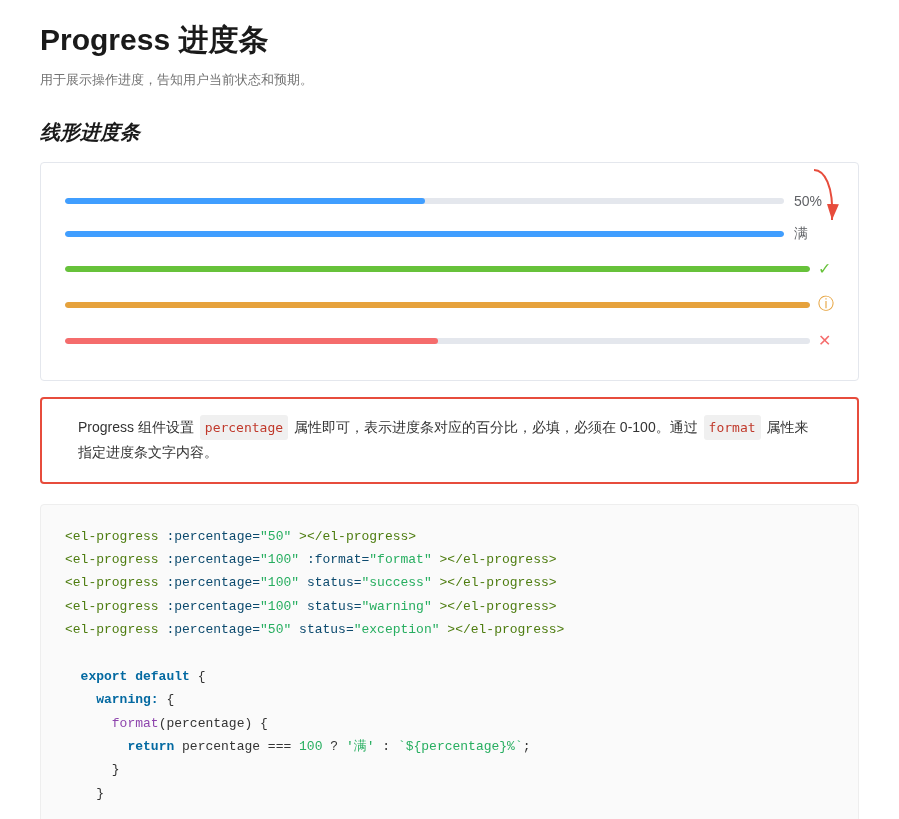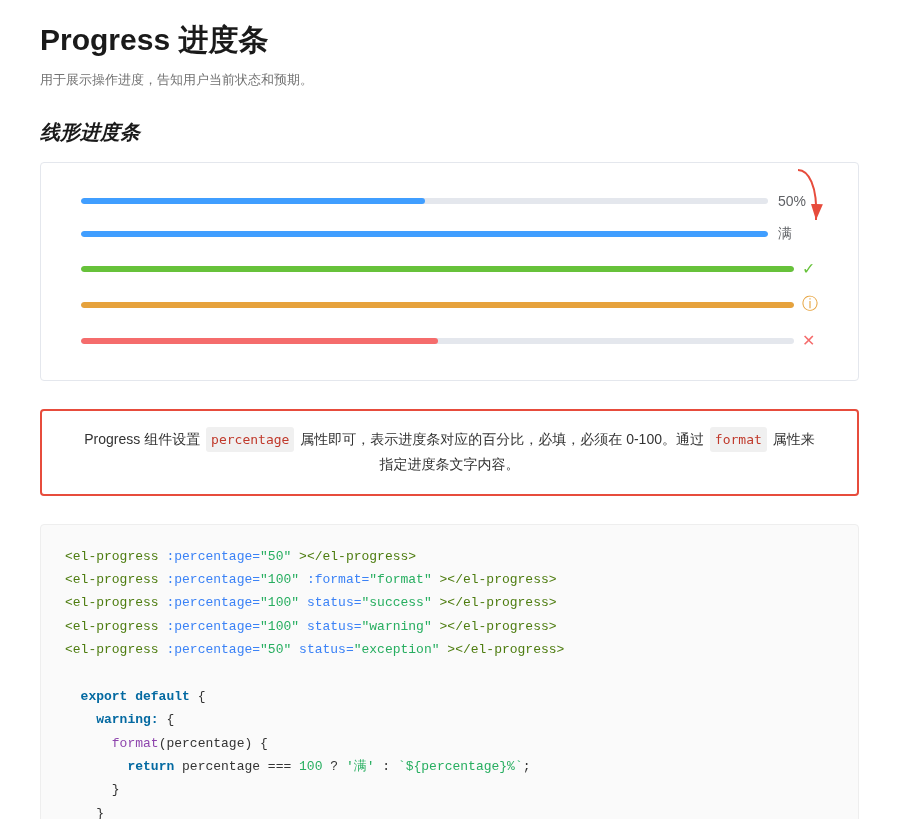--- a/index.html
+++ b/index.html
@@ -29,22 +29,22 @@
       font-weight: bold;
       color: #1a1a1a;
       margin-bottom: 16px;
       font-style: italic;
     }
 
     
     .demo-card {
       border: 1px solid #e4e7ed;
       border-radius: 4px;
-      padding: 30px 40px;
-      margin-bottom: 28px;
+      padding: 30px 24px;
+      margin-bottom: 16px;
       background: #fff;
     }
 
     .progress-row {
       display: flex;
       align-items: center;
       margin-bottom: 16px;
     }
     .progress-row:last-child {
       margin-bottom: 0;
@@ -81,25 +81,24 @@
     
     .arrow-annotation {
       position: relative;
     }
 
     
     .info-box {
       border: 2px solid #e74c3c;
       border-radius: 4px;
       padding: 16px 36px;
-      margin-bottom: 28px;
+      margin-bottom: 20px;
       line-height: 1.8;
       font-size: 14px;
       color: #333;
-      text-align: center;
     }
 
     .info-box .tag {
       display: inline-block;
       background: #f0f0f0;
       color: #c0392b;
       border-radius: 3px;
       padding: 1px 5px;
       font-size: 13px;
       font-family: monospace;
@@ -113,21 +112,21 @@
       border-radius: 4px;
       padding: 20px 24px;
       font-family: "Courier New", Courier, monospace;
       font-size: 13px;
       line-height: 1.8;
       margin-bottom: 10px;
     }
 
     .code-line { display: block; }
     .c-tag { color: #4d7c0f; }
-    .c-attr { color: #3b82f6; }
+    .c-attr { color: #0c4a6e; }
     .c-val { color: #27ae60; }
     .c-keyword { color: #0369a1; font-weight: bold; }
     .c-func { color: #8e44ad; }
     .c-str { color: #27ae60; }
     .c-blue { color: #3498db; }
 
     
     .progress-demo-wrap {
       position: relative;
     }

